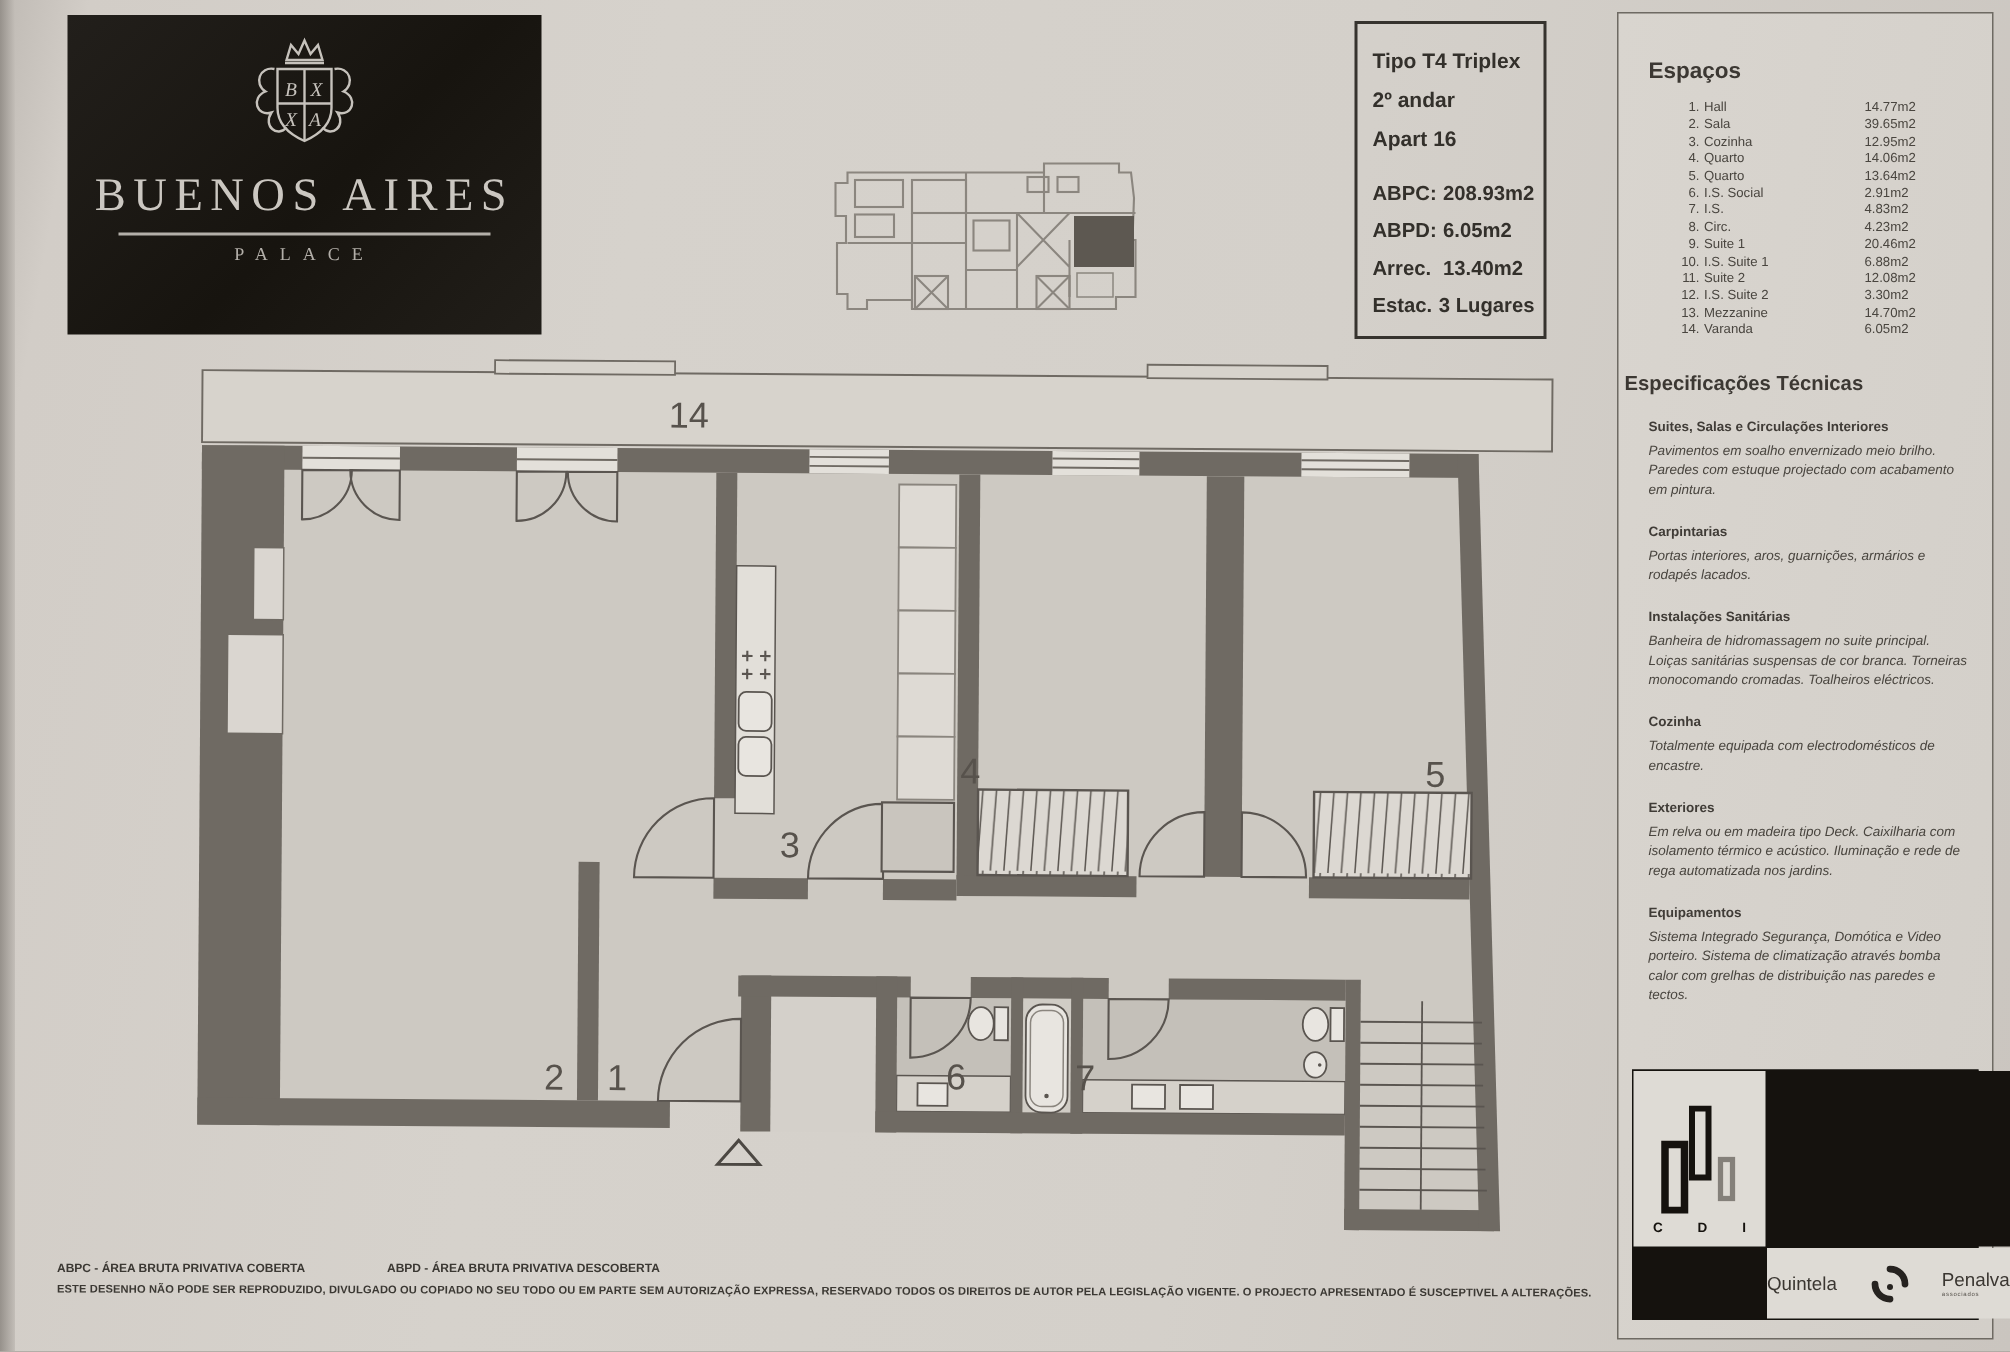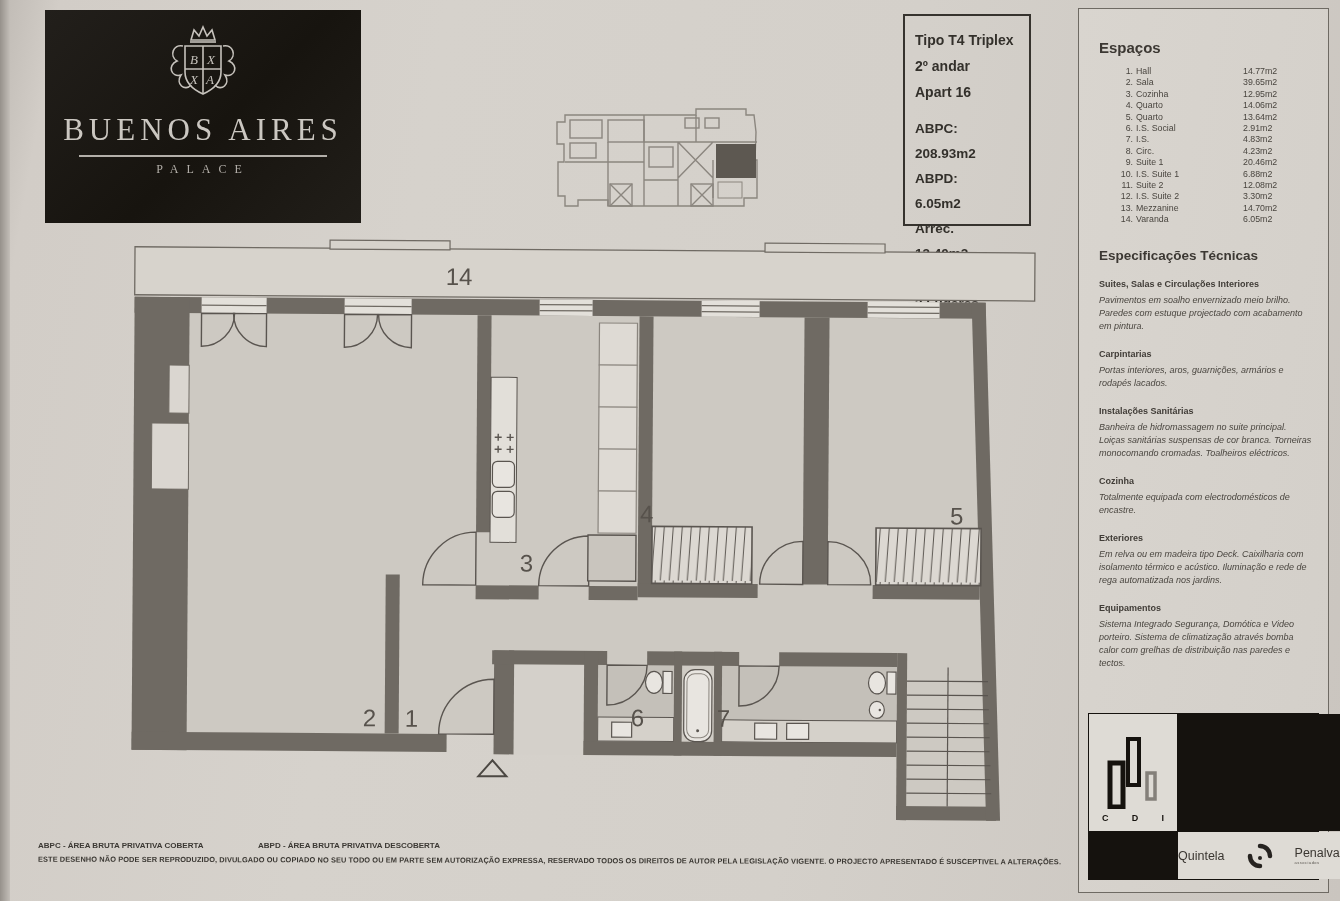--- a/index.html
+++ b/index.html
@@ -23,33 +23,33 @@
     letter-spacing:8px; margin-top:5px; }
 
   
   .key-plan { position:absolute; left:548px; top:100px; }
 
   
   .title-box { position:absolute; left:903px; top:14px; width:128px; height:212px;
     border:2px solid #36332e; padding:11px 6px 0 10px; color:#33302b; }
   .title-box .tline { font-size:14px; font-weight:600; line-height:26px; white-space:nowrap; }
   .metrics { margin-top:11px; }
-  .metric { display:flex; font-size:13.5px; font-weight:600; line-height:25px; white-space:nowrap;flex-direction:column; }
+  .metric { display:flex; font-size:13.5px; font-weight:600; line-height:25px; white-space:nowrap; }
   .metric .ml { width:47px; }
 
   
   .side-panel { position:absolute; left:1078px; top:8px; width:251px; height:885px;
     border:1px solid #6e6a63; background:linear-gradient(100deg,#d9d5cf,#d3cfc9); color:#49453f; }
   .panel-title { margin:30px 0 0 20px; font-size:15px; font-weight:700; color:#3c3833; }
   .space-rows { margin:10px 0 0 34px; width:196px; }
   .space-row { display:flex; font-size:8.8px; line-height:11.4px; }
   .space-row .n { width:20px; text-align:right; margin-right:3px; }
   .space-row .nm { flex:1; }
   .space-row .ar { width:66px; }
-  .specs-title { margin:22px 0 0 20px; font-size:13.5px; font-weight:700; color:#3c3833; }
+  .specs-title { margin:22px 0 0 4px; font-size:13.5px; font-weight:700; color:#3c3833; }
   .spec { margin:16px 14px 0 20px; }
   .spec h4 { font-size:9px; font-weight:700; margin-bottom:5px; color:#403c37; }
   .spec p { font-size:9px; line-height:13px;font-style:italic; }
 
   .branding { position:absolute; left:9px; bottom:12px; width:231px; height:167px;
     display:grid; grid-template-columns:88px 1fr; grid-template-rows:117px 1fr;
     background:#15120e; border:1px solid #15120e; gap:1px; }
   .cell-w { background:#dedbd5; }
   .cell-b { background:#15120e; }
   .cdi-cell { display:flex; flex-direction:column; align-items:center; justify-content:flex-end; padding-bottom:8px; }

